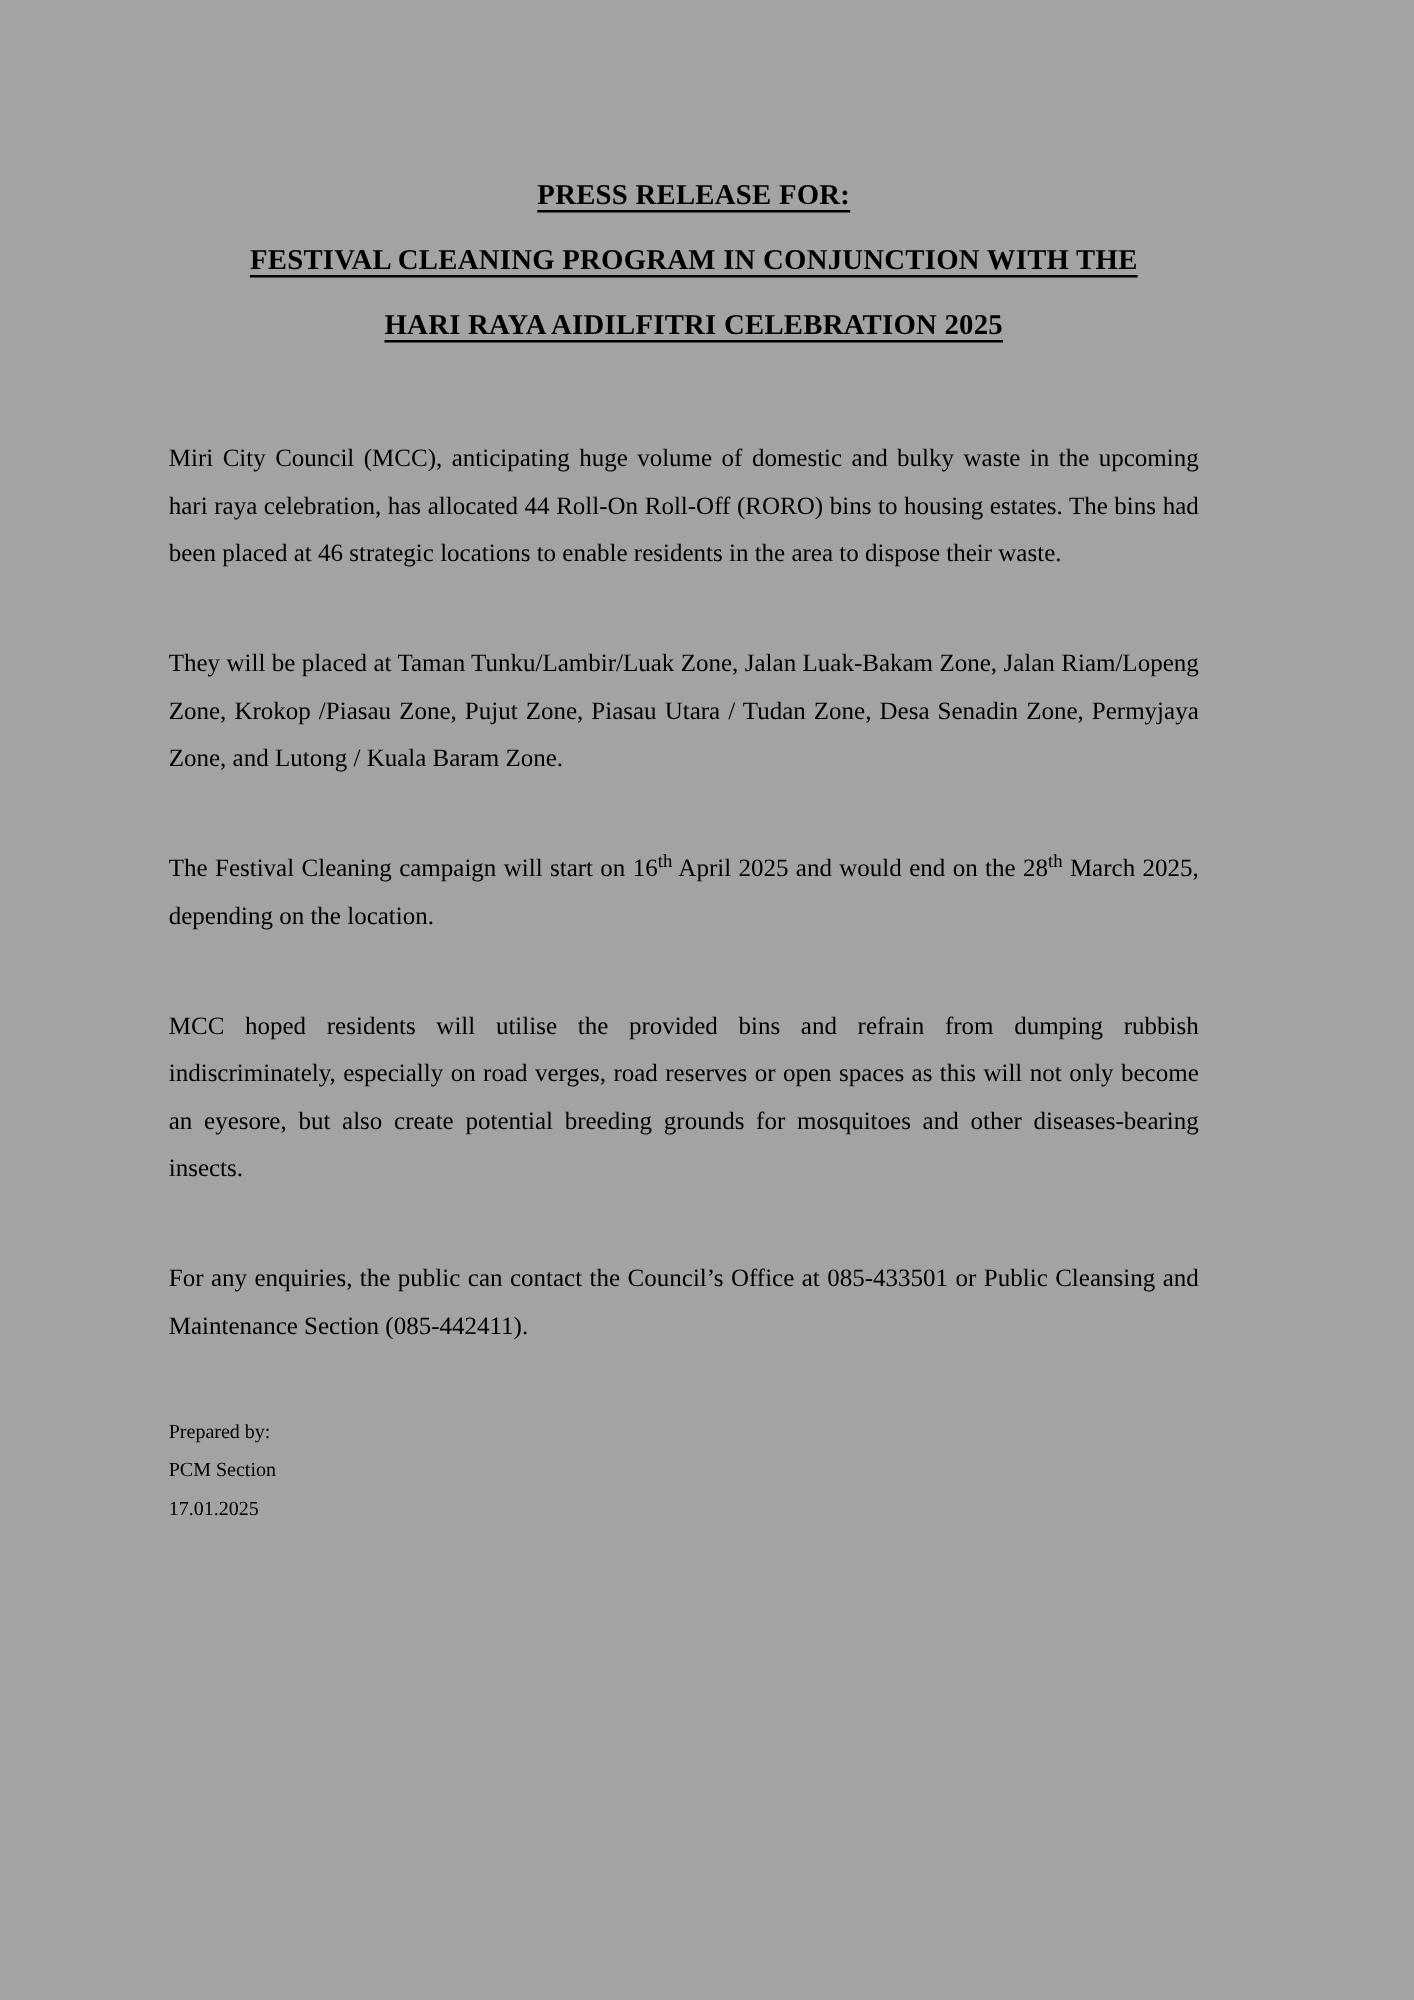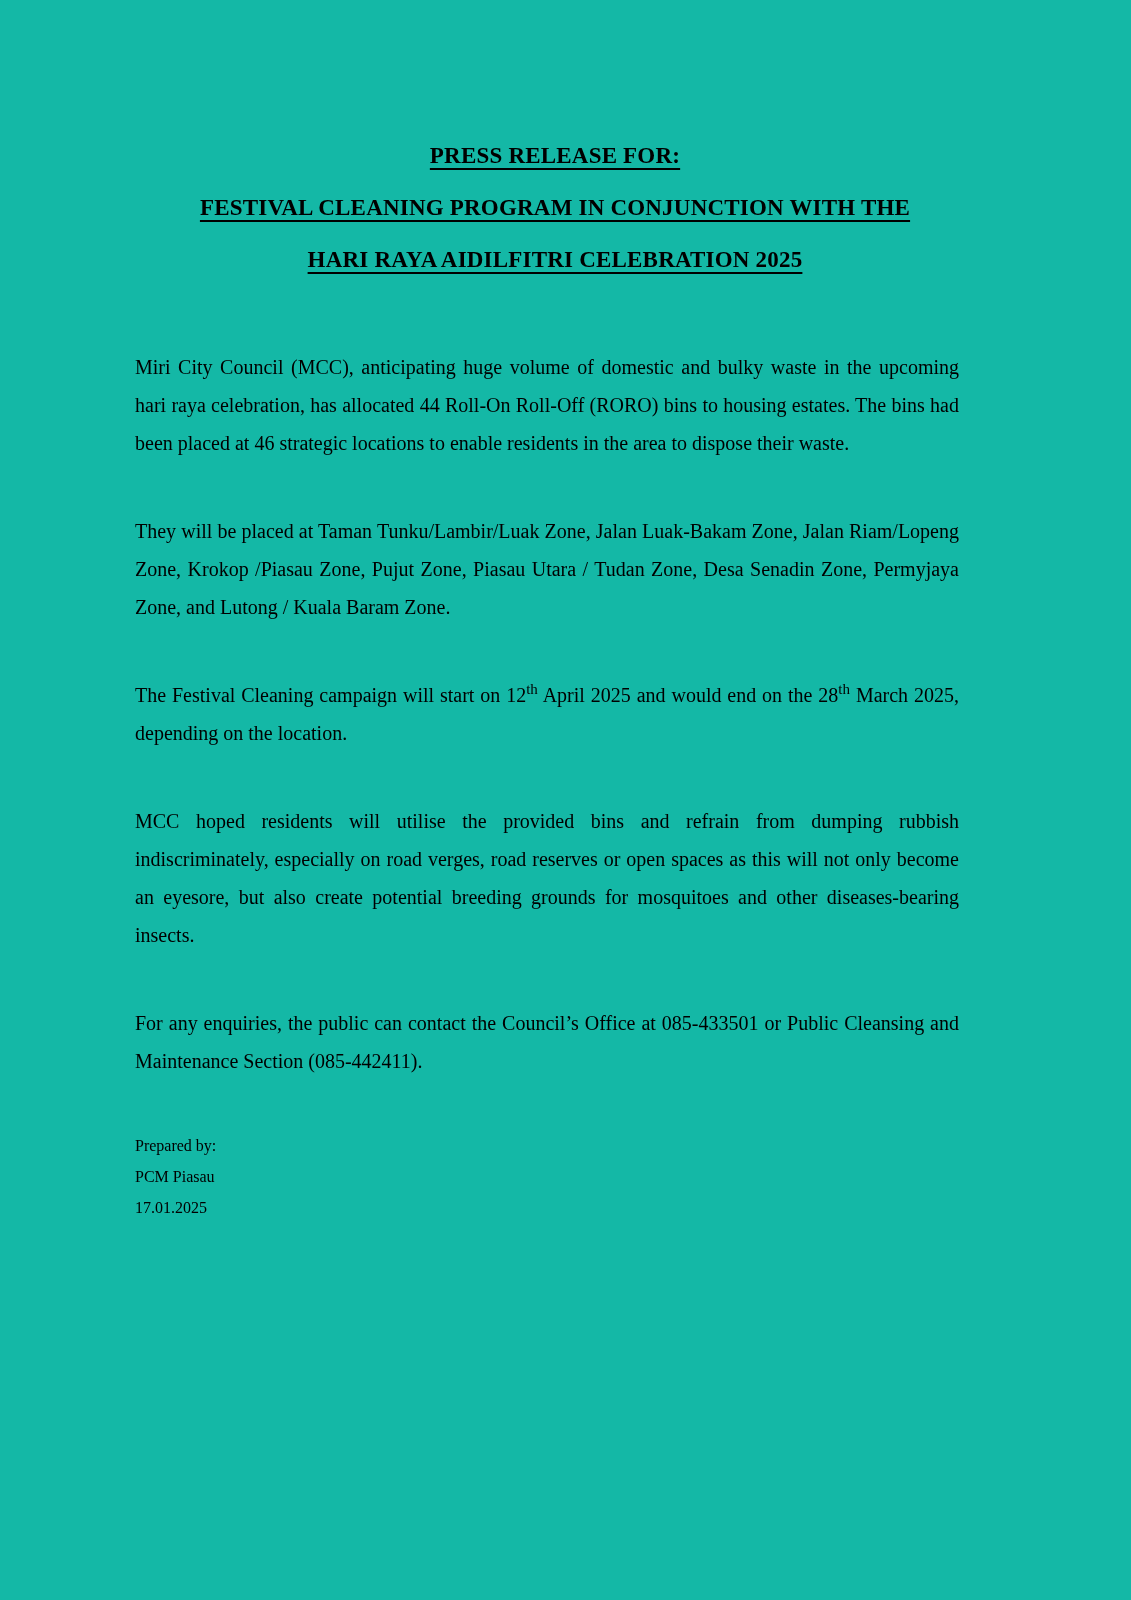--- a/index.html
+++ b/index.html
@@ -11,21 +11,21 @@
     width: 1131px;
     height: 1600px;
     font-family: "Liberation Serif", serif;
     color: #000000;
   }
   .page {
     box-sizing: border-box;
     width: 1131px;
     height: 1600px;
     padding: 130px 156px 0 135px;
-    background: #14b8a6;
+    background: #a3a3a3;
   }
   .title-block {
     text-align: center;
     margin: 0 0 62px 0;
   }
   .title-line {
     font-size: 23px;
     font-weight: bold;
     line-height: 52px;
     margin: 0;
@@ -64,25 +64,25 @@
   <div class="title-block">
     <p class="title-line"><span class="underlined">PRESS RELEASE FOR:</span></p>
     <p class="title-line"><span class="underlined">FESTIVAL CLEANING PROGRAM IN CONJUNCTION WITH THE</span></p>
     <p class="title-line"><span class="underlined">HARI RAYA AIDILFITRI CELEBRATION 2025</span></p>
   </div>
 
   <p class="body-paragraph">Miri City Council (MCC), anticipating huge volume of domestic and bulky waste in the upcoming hari raya celebration, has allocated 44 Roll-On Roll-Off (RORO) bins to housing estates. The bins had been placed at 46 strategic locations to enable residents in the area to dispose their waste.</p>
 
   <p class="body-paragraph">They will be placed at Taman Tunku/Lambir/Luak Zone, Jalan Luak-Bakam Zone, Jalan Riam/Lopeng Zone, Krokop /Piasau Zone, Pujut Zone, Piasau Utara / Tudan Zone, Desa Senadin Zone, Permyjaya Zone, and Lutong / Kuala Baram Zone.</p>
 
-  <p class="body-paragraph"><span>The Festival Cleaning campaign will start on 12</span><sup class="ordinal">th</sup><span> April 2025 and would end on the 28</span><sup class="ordinal">th</sup><span> March 2025, depending on the location.</span></p>
+  <p class="body-paragraph"><span>The Festival Cleaning campaign will start on 16</span><sup class="ordinal">th</sup><span> April 2025 and would end on the 28</span><sup class="ordinal">th</sup><span> March 2025, depending on the location.</span></p>
 
   <p class="body-paragraph">MCC hoped residents will utilise the provided bins and refrain from dumping rubbish indiscriminately, especially on road verges, road reserves or open spaces as this will not only become an eyesore, but also create potential breeding grounds for mosquitoes and other diseases-bearing insects.</p>
 
   <p class="body-paragraph">For any enquiries, the public can contact the Council’s Office at 085-433501 or Public Cleansing and Maintenance Section (085-442411).</p>
 
   <div class="footer-block">
     <p class="footer-line">Prepared by:</p>
-    <p class="footer-line">PCM Piasau</p>
+    <p class="footer-line">PCM Section</p>
     <p class="footer-line">17.01.2025</p>
   </div>
 
 </div>
 
 </body></html>

